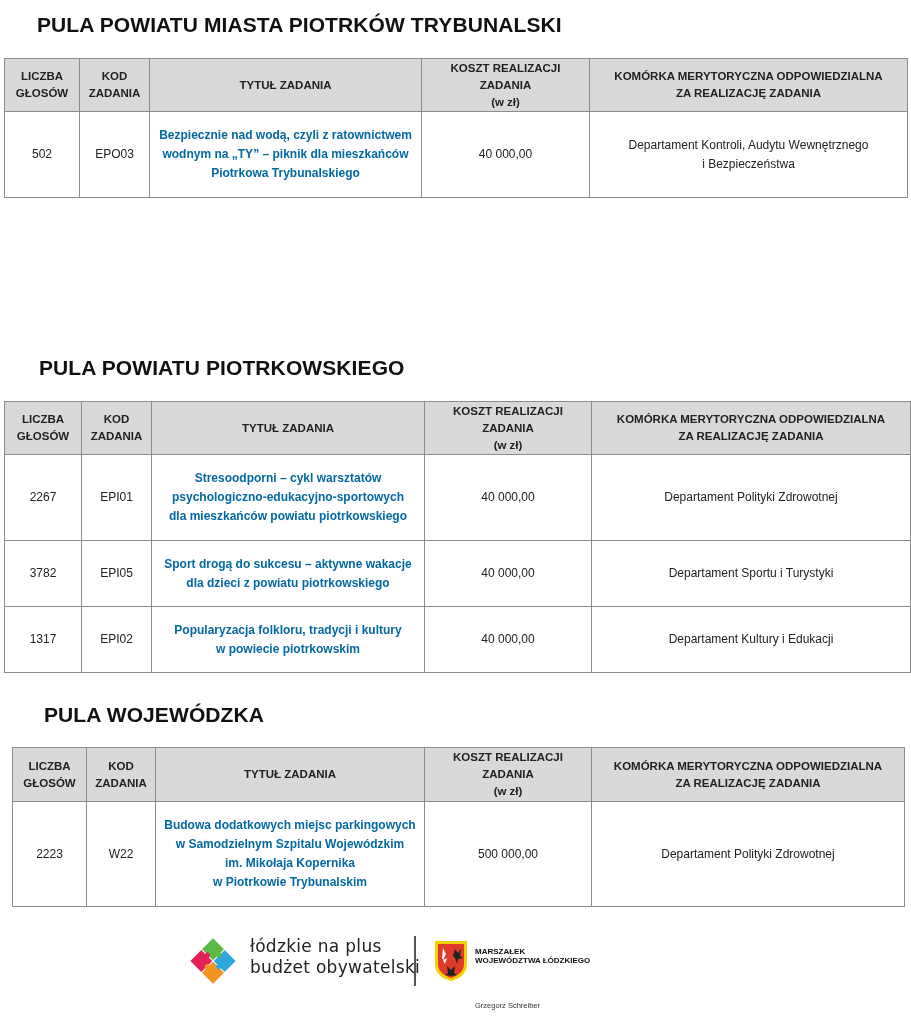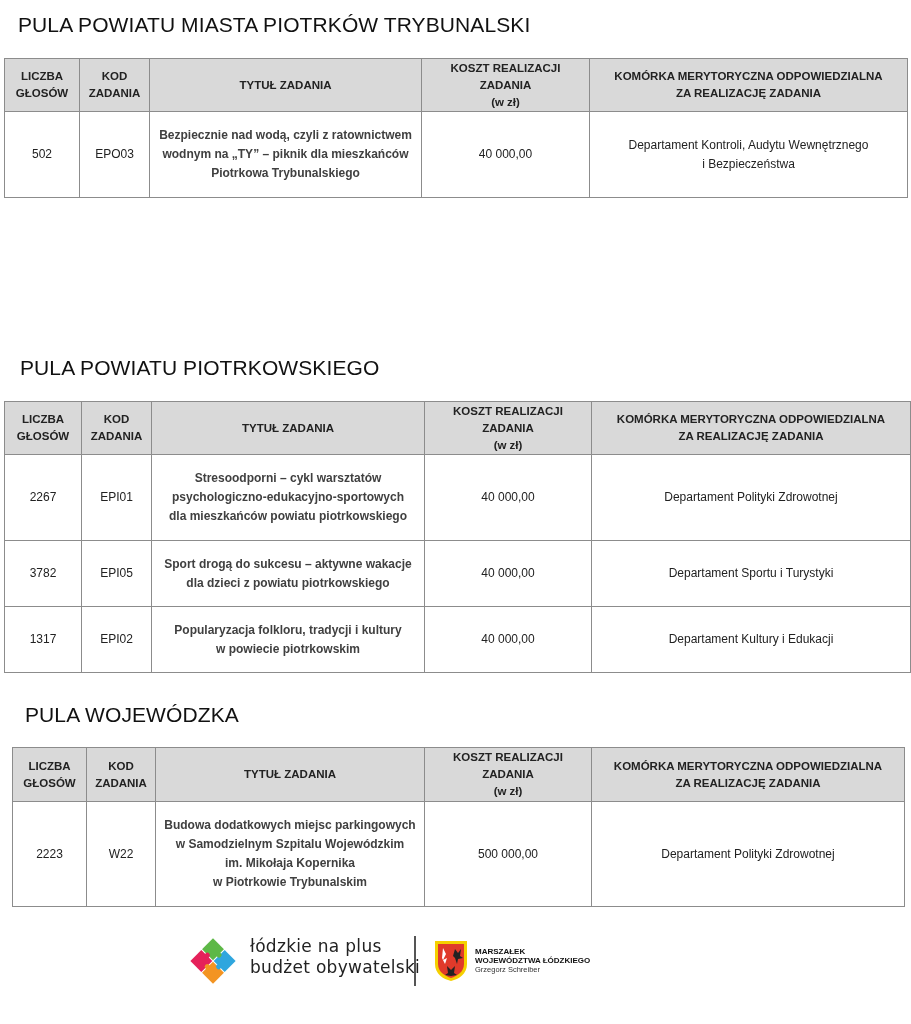--- a/index.html
+++ b/index.html
@@ -3,24 +3,25 @@
 <meta charset="utf-8">
 <style>
   * { box-sizing: border-box; margin: 0; padding: 0; }
   html, body { width: 911px; height: 1024px; background: #ffffff; overflow: hidden; }
   body { position: relative; font-family: "Liberation Sans", sans-serif; color: #1a1a1a; }
 
   .section-title {
     position: absolute;
     font-family: "Liberation Sans", sans-serif;
     font-size: 21px;
-    font-weight: normal;
+    font-weight: bold;
     letter-spacing: 0.1px;
     color: #111;
     white-space: nowrap;
+    margin-left: 19px;
   }
 
   table.pula {
     position: absolute;
     border-collapse: collapse;
     table-layout: fixed;
     background: #fff;
   }
   table.pula th, table.pula td {
     border: 1.5px solid #8c8c8c;
@@ -30,30 +31,30 @@
     line-height: 19px;
   }
   table.pula th {
     background: #d9d9d9;
     font-size: 11.5px;
     font-weight: bold;
     color: #222;
     line-height: 17px;
   }
   table.pula td { font-size: 12px; color: #222; }
-  table.pula td.title { font-weight: bold; font-size: 12px; color: #404040; }
+  table.pula td.title { font-weight: bold; font-size: 12px; color: #0369a1; }
 
   .footer { position: absolute; left: 188px; top: 934px; width: 420px; height: 56px; }
   .puzzle { position: absolute; left: 0; top: 2px; width: 50px; height: 50px; }
   .brand-text { position: absolute; left: 62px; top: 2px; font-family: "DejaVu Sans", sans-serif; font-size: 17px; line-height: 21px; color: #222; white-space: nowrap; letter-spacing: 0.3px; }
   .divider { position: absolute; left: 226px; top: 2px; width: 1.5px; height: 50px; background: #555; }
   .crest { position: absolute; left: 246px; top: 6px; width: 34px; height: 42px; }
   .marshal { position: absolute; left: 287px; top: 13px; font-family: "Liberation Sans", sans-serif; white-space: nowrap; }
   .marshal .l1, .marshal .l2 { font-size: 8px; font-weight: bold; line-height: 9px; color: #111; }
-  .marshal .l3 { font-size: 7.5px; line-height: 10px; color: #333; }
+  .marshal .l3 { font-size: 7.5px; line-height: 10px; color: #333; margin-top: 36px; }
 </style>
 </head>
 <body>
 
 <div class="section-title" style="left:18px; top:13px;">PULA POWIATU MIASTA PIOTRKÓW TRYBUNALSKI</div>
 
 <table class="pula" style="left:4px; top:58px; width:903px;">
   <colgroup>
       <col style="width:75px">
       <col style="width:70px">

